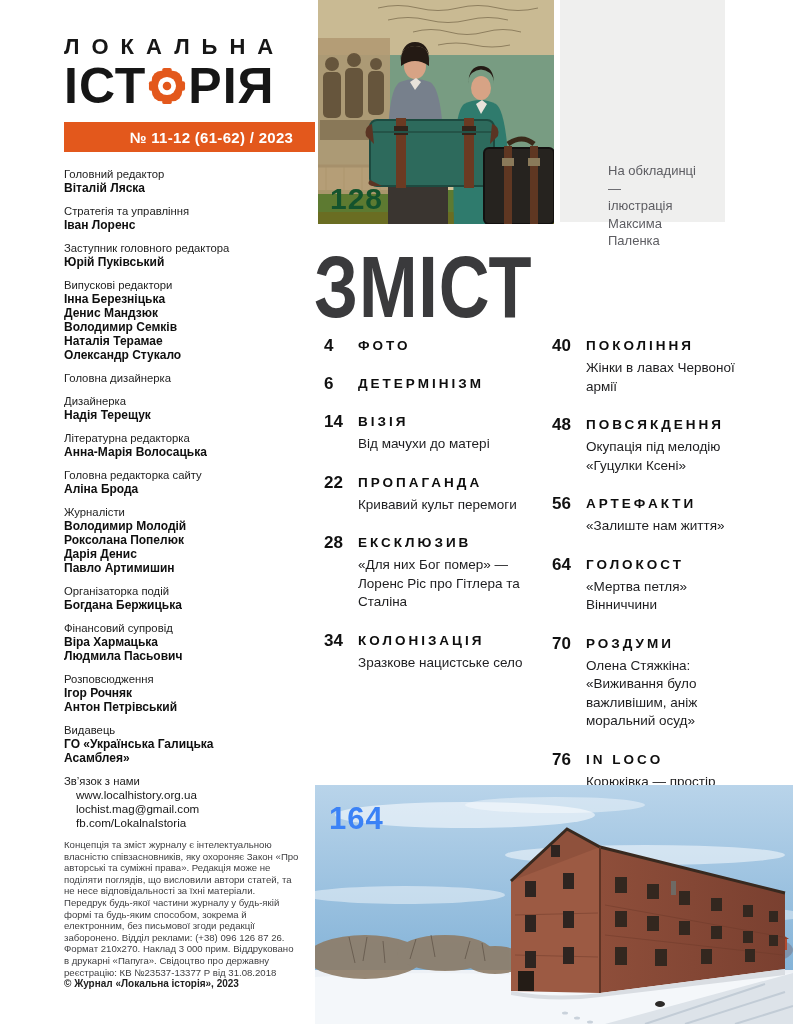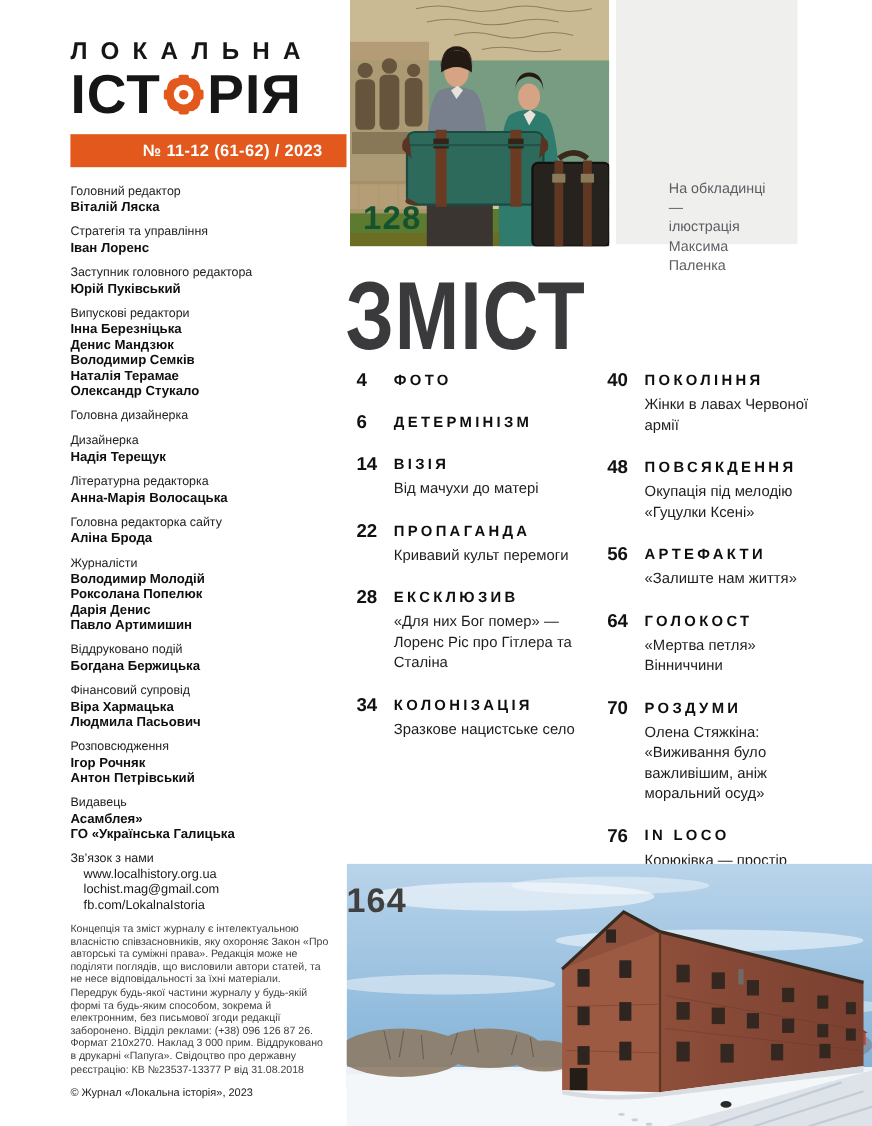--- a/index.html
+++ b/index.html
@@ -15,21 +15,21 @@
   .issue-badge{
     margin-top:11px;width:207px;height:30px;background:#e3581c;color:#ffffff;
     font-weight:bold;font-size:15px;display:flex;align-items:center;justify-content:center;letter-spacing:.3px;padding-left:44px;
   }
   .staff{margin-top:15px;}
   .staff-group{margin-bottom:9px;}
   .staff-role{font-size:11.3px;line-height:14px;color:#222;}
   .staff-name{font-size:12px;line-height:14px;font-weight:bold;color:#0f0f0f;}
   .contact-line{font-size:11.6px;line-height:14px;color:#161616;margin-left:12px;}
   .legal{margin-top:6px;font-size:9.6px;line-height:11.6px;color:#3e3e40;width:235px;}
-  .copyright{margin-top:10px;font-size:10px;font-weight:normal;color:#222;}
+  .copyright{font-size:10px;font-weight:bold;color:#222;}
   
   .cover-photo{position:absolute;left:318px;top:0;width:236px;height:224px;overflow:hidden;}
   .cover-photo svg{display:block;width:100%;height:100%;}
   .photo-num{position:absolute;font-weight:bold;font-family:"Liberation Sans",sans-serif;}
   .num-128{left:12px;bottom:8px;font-size:30px;color:#14532d;letter-spacing:1px;}
   .caption-box{position:absolute;left:560px;top:0;width:165px;height:222px;background:#efefee;}
   .caption-text{position:absolute;left:32px;top:146px;margin:16px;font-size:13px;line-height:17.5px;color:#5d5d62;white-space:pre-line;}
   
   .contents-title{
     position:absolute;left:314px;top:243px;margin:0;font-size:88px;line-height:1;font-weight:bold;
@@ -39,21 +39,21 @@
   .toc-left{left:324px;width:212px;}
   .toc-right{left:552px;width:200px;}
   .toc-entry{display:flex;margin-bottom:20px;}
   .toc-num{flex:0 0 34px;font-size:17px;font-weight:bold;color:#111;line-height:18px;}
   .toc-body{flex:1;}
   .toc-category{font-size:13.5px;font-weight:bold;letter-spacing:3px;color:#0e0e0e;line-height:18px;white-space:nowrap;}
   .toc-subtitle{font-size:13.5px;line-height:18.5px;color:#1d1d1f;margin-top:4px;}
   
   .bottom-photo{position:absolute;left:315px;top:785px;width:478px;height:239px;overflow:hidden;}
   .bottom-photo svg{display:block;width:100%;height:100%;}
-  .num-164{left:0;top:16px;font-size:31px;color:#404040;letter-spacing:1px;}
+  .num-164{left:14px;top:16px;font-size:31px;color:#3b82f6;letter-spacing:1px;}
 </style>
 </head>
 <body>
 
 <div class="page">
 
   <aside class="sidebar">
     <div class="logo">
       <div class="logo-line1">ЛОКАЛЬНА</div>
       <div class="logo-line2">
@@ -112,37 +112,37 @@
           <div class="staff-name">Аліна Брода</div>
         </div>
         <div class="staff-group">
           <div class="staff-role">Журналісти</div>
           <div class="staff-name">Володимир Молодій</div>
           <div class="staff-name">Роксолана Попелюк</div>
           <div class="staff-name">Дарія Денис</div>
           <div class="staff-name">Павло Артимишин</div>
         </div>
         <div class="staff-group">
-          <div class="staff-role">Віддруковано подій</div>
+          <div class="staff-role">Організаторка подій</div>
           <div class="staff-name">Богдана Бержицька</div>
         </div>
         <div class="staff-group">
           <div class="staff-role">Фінансовий супровід</div>
           <div class="staff-name">Віра Хармацька</div>
           <div class="staff-name">Людмила Пасьович</div>
         </div>
         <div class="staff-group">
           <div class="staff-role">Розповсюдження</div>
           <div class="staff-name">Ігор Рочняк</div>
           <div class="staff-name">Антон Петрівський</div>
         </div>
         <div class="staff-group">
           <div class="staff-role">Видавець</div>
+          <div class="staff-name">ГО «Українська Галицька</div>
           <div class="staff-name">Асамблея»</div>
-          <div class="staff-name">ГО «Українська Галицька</div>
         </div>
         <div class="staff-group">
           <div class="staff-role">Зв’язок з нами</div>
           <div class="contact-line">www.localhistory.org.ua</div>
           <div class="contact-line">lochist.mag@gmail.com</div>
           <div class="contact-line">fb.com/LokalnaIstoria</div>
         </div>
       </div>
     <div class="legal">Концепція та зміст журналу є інтелектуальною власністю співзасновників, яку охороняє Закон «Про авторські та суміжні права». Редакція може не поділяти поглядів, що висловили автори статей, та не несе відповідальності за їхні матеріали. Передрук будь-якої частини журналу у будь-якій формі та будь-яким способом, зокрема й електронним, без письмової згоди редакції заборонено. Відділ реклами: (+38) 096 126 87 26. Формат 210x270. Наклад 3 000 прим. Віддруковано в друкарні «Папуга». Свідоцтво про державну реєстрацію: КВ №23537-13377 Р від 31.08.2018</div>
     <div class="copyright">© Журнал «Локальна історія», 2023</div>

